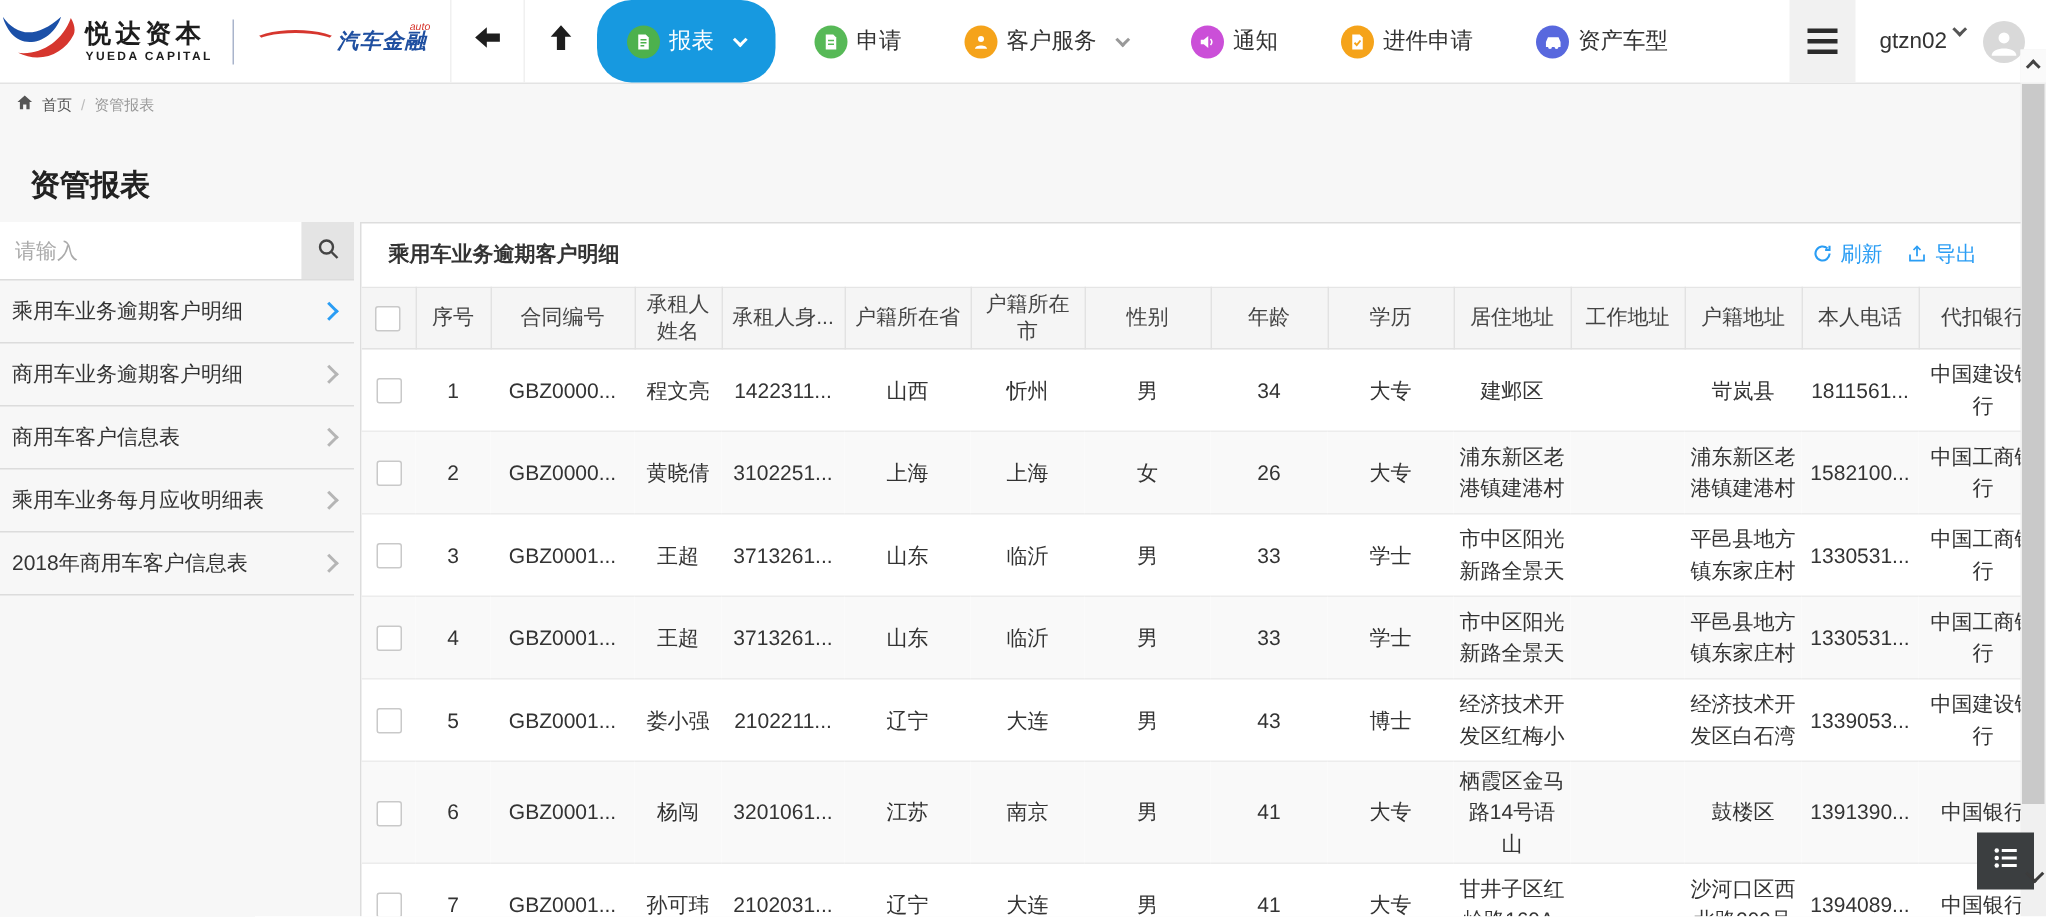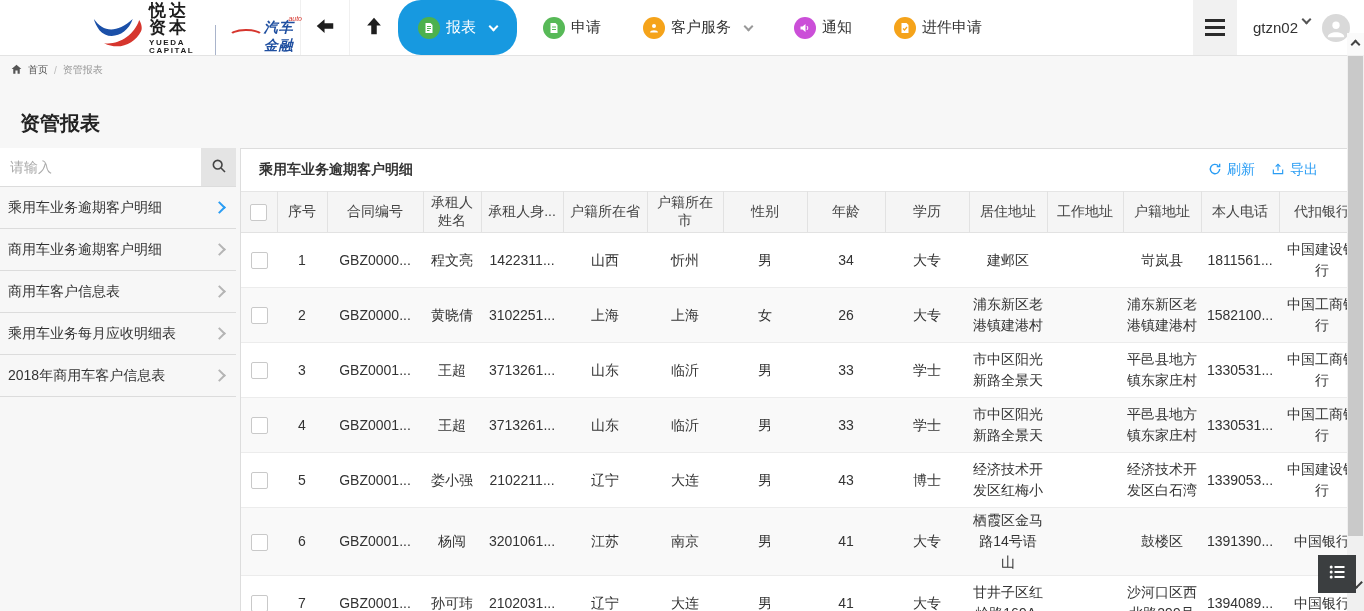--- a/index.html
+++ b/index.html
@@ -2,21 +2,21 @@
 <html><head>
 <meta charset="utf-8">
 <style>
   html,body{margin:0;padding:0;width:1364px;height:611px;overflow:hidden;
     font-family:"Liberation Sans","DejaVu Sans",sans-serif;}
   .screen{position:relative;width:1364px;height:611px;background:#f7f7f7;overflow:hidden;}
 
   
   .topnav{position:absolute;top:0;left:0;right:0;height:55px;background:#fff;
     border-bottom:1px solid #e3e3e3;display:flex;align-items:stretch;z-index:3;}
-  .logo{display:flex;align-items:flex-end;padding-left:92px;width:300px;box-sizing:border-box;gap:7px;}
+  .logo{display:flex;align-items:center;width:300px;box-sizing:border-box;gap:7px;}
   .logo-texts{display:flex;flex-direction:column;line-height:1;}
   .logo-cn{font-size:17px;font-weight:bold;color:#1d1d1d;letter-spacing:3px;}
   .logo-en{font-size:8px;color:#1d1d1d;letter-spacing:1.6px;margin-top:3px;font-weight:bold;}
   .logo-divider{width:1px;height:30px;background:#a9b4cb;margin:0 6px;}
   .logo-sub{position:relative;display:flex;flex-direction:row;align-items:center;}
   .sub-arc{display:block;width:52px;height:12px;border:2px solid transparent;
     border-top:2px solid #d6362e;border-radius:50%;}
   .sub-tag{position:absolute;top:-4px;right:-2px;font-size:7px;color:#d6362e;font-style:italic;}
   .sub-name{font-size:14px;font-weight:bold;font-style:italic;color:#1f4fa0;letter-spacing:1px;}
   .nav-btn{width:48px;display:flex;align-items:center;justify-content:center;border-left:1px solid #f0f0f0;cursor:pointer;}
@@ -179,20 +179,28 @@
           <span class="nav-label">通知</span>
         </div>
         <div class="nav-item">
           <span class="nav-ico" style="background:#f5a31a">
             <svg width="12" height="12" viewBox="0 0 24 24">
               <path fill="#fff" d="M5 2h10l4 4v16H5z"></path>
               <path d="M8 13l3 3 5-6" stroke="#f5a31a" stroke-width="2.5" fill="none"></path>
             </svg>
           </span>
           <span class="nav-label">进件申请</span>
+        </div>
+        <div class="nav-item">
+          <span class="nav-ico" style="background:#5868de">
+            <svg width="13" height="13" viewBox="0 0 24 24">
+              <path fill="#fff" d="M3 13l2.5-6h13L21 13v6h-2.6a2.4 2.4 0 0 1-4.8 0h-3.2a2.4 2.4 0 0 1-4.8 0H3z"></path>
+            </svg>
+          </span>
+          <span class="nav-label">资产车型</span>
         </div>
       </nav>
     <div class="nav-right">
       <div class="hamburger">
         <span style="display:flex;flex-direction:column;gap:4px;">
             <i></i>
             <i></i>
             <i></i>
           </span>
       </div>

